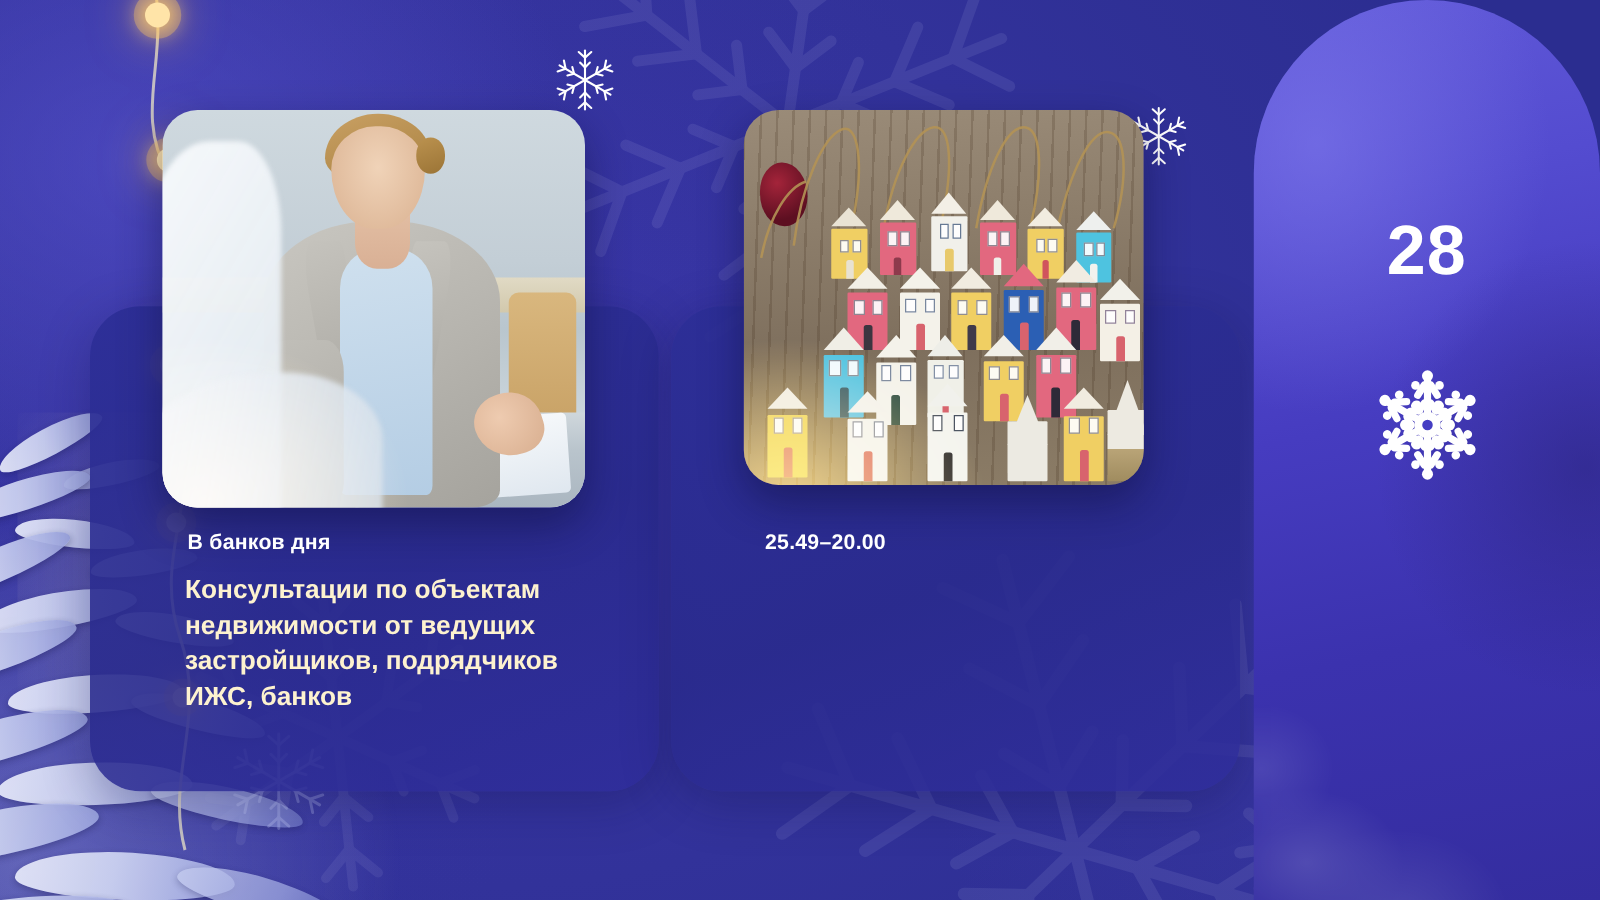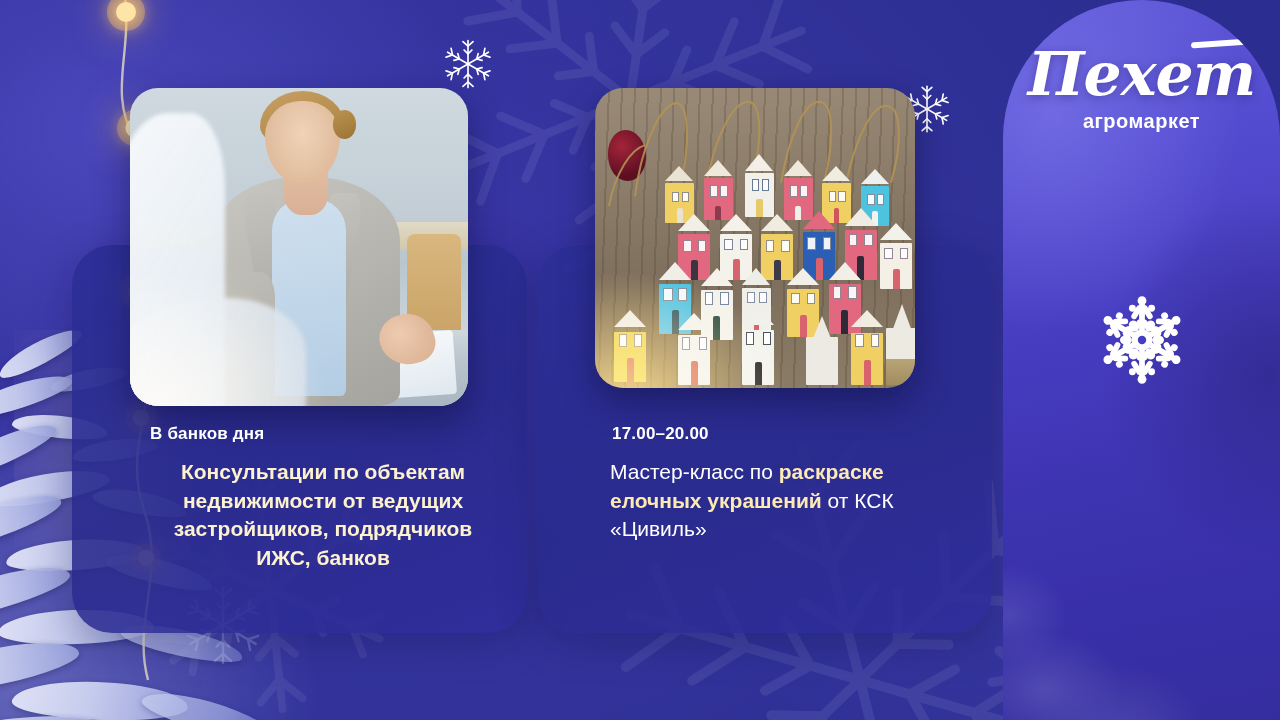--- a/index.html
+++ b/index.html
@@ -237,21 +237,21 @@
   .time-left  { left: 150px; top: 424px; }
   .time-right { left: 612px; top: 424px; }
 
   .desc {
     position: absolute;
     width: 360px;
     font-size: 21px;
     line-height: 1.36;
     color: #ffffff;
   }
-  .desc-left  { left: 148px; top: 458px; width: 350px; color: #fdf2cf; font-weight: 700; text-align: center; }
+  .desc-left  { left: 148px; top: 458px; width: 350px; color: #fdf2cf; font-weight: 700; }
   .desc-right { left: 610px; top: 458px; width: 340px; font-weight: 400; }
   .desc-right b { color: #fde9b6; font-weight: 700; }
 
   
   .arch {
     position: absolute;
     left: 1003px;
     top: 0;
     width: 277px;
     height: 720px;
@@ -768,32 +768,28 @@
         <div class="door" style="left:40%;width:22%;height:34%;background:#d8636d;"></div>
       </div>
       <div class="hs" style="left:91%;top:72%;width:10%;height:27%;">
         <div class="roof" style="border-left-width:16px;border-right-width:16px;border-bottom-width:44px;border-bottom-color:#edeae1;"></div>
         <div class="body" style="background:linear-gradient(180deg,#edeae1 0 55%, #b9a477 55%, #a08c5f 100%);"></div>
       </div>
     </div>
     <div class="ph-wood-glow"></div>
   </div>
 
-  <div class="time time-right">17.00–20.00</div>
-  <div class="desc desc-right"><span>Мастер-класс по </span><b>раскраске елочных украшений</b><span> от КСК «Цивиль»</span></div>
+  <div class="time time-right">25.49–20.00</div>
 
   <div class="arch">
     <div class="arch-sheen"></div>
     <div class="arch-fir"></div>
 
-    <div class="logo">
-      <div class="logo-word"><span>Пехе</span><span class="macron">т</span></div>
-      <div class="logo-sub">агромаркет</div>
-    </div>
-
+
+    <div class="date-num">28</div>
 
     <div class="arch-flake">
       <svg width="96" height="96" viewBox="0 0 100 100">
         <g fill="#ffffff">
           <g id="solid-arm">
             <rect x="47" y="6" width="6" height="44" rx="3"></rect>
             <rect x="41.5" y="13" width="6" height="16" rx="3" transform="rotate(32 44.5 21)"></rect>
             <rect x="52.5" y="13" width="6" height="16" rx="3" transform="rotate(-32 55.5 21)"></rect>
             <rect x="42" y="28" width="6" height="14" rx="3" transform="rotate(36 45 35)"></rect>
             <rect x="52" y="28" width="6" height="14" rx="3" transform="rotate(-36 55 35)"></rect>

